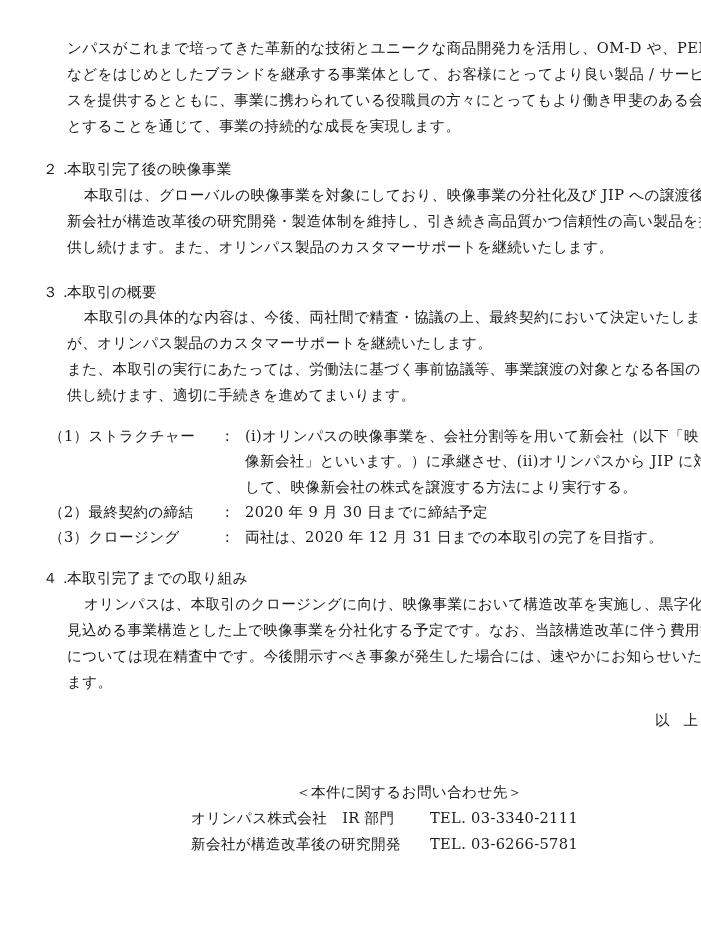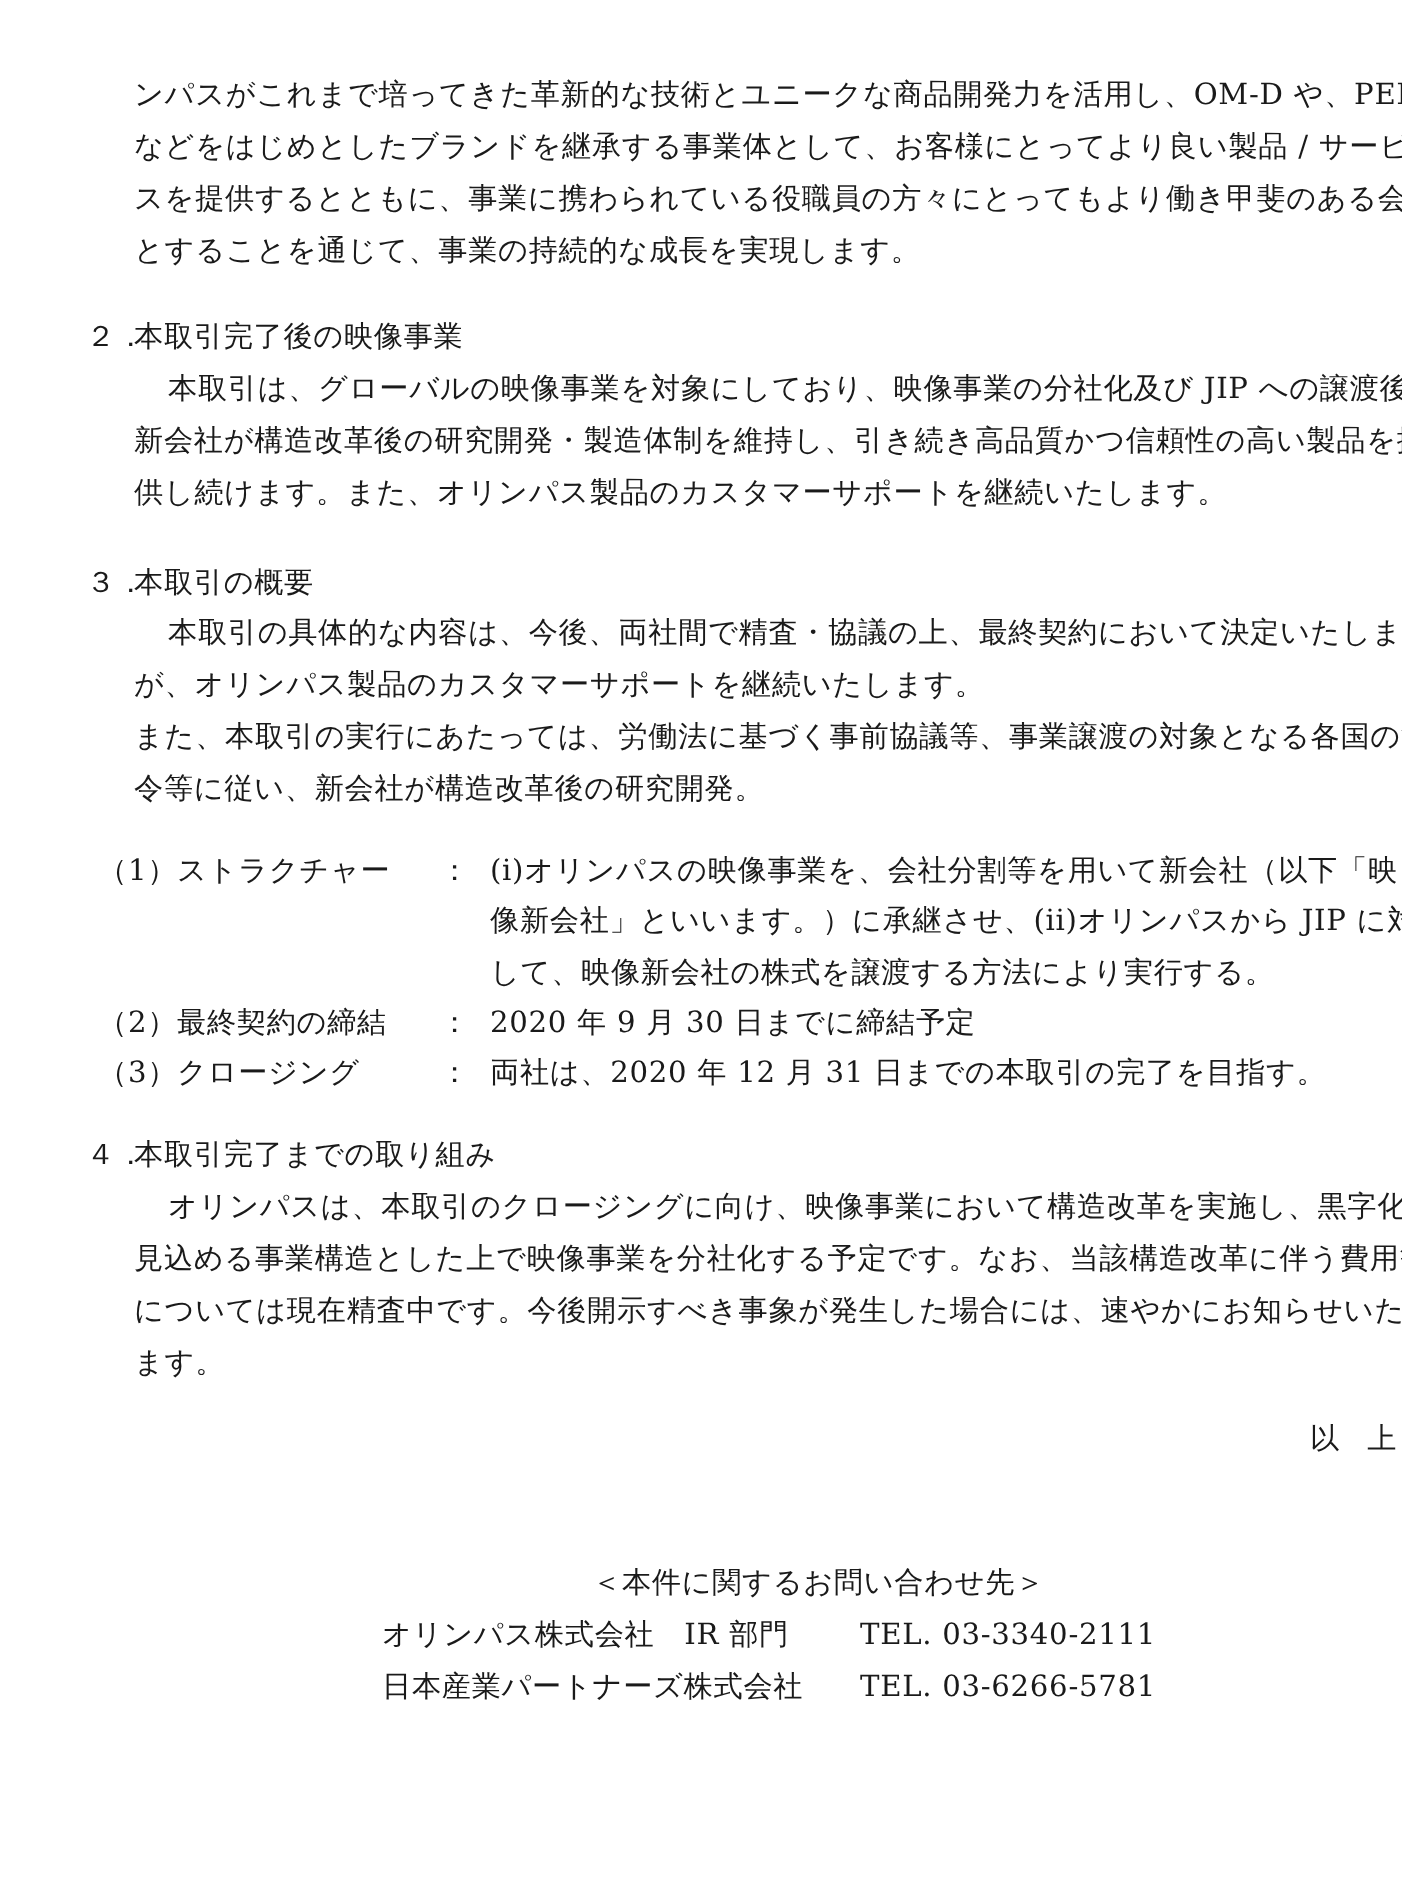--- a/index.html
+++ b/index.html
@@ -35,21 +35,21 @@
   <div class="line body" style="top:212px">新会社が構造改革後の研究開発・製造体制を維持し、引き続き高品質かつ信頼性の高い製品を提</div>
   <div class="line body" style="top:238px">供し続けます。また、オリンパス製品のカスタマーサポートを継続いたします。</div>
 </div>
 
 <div>
   <div class="line secnum" style="top:283px">３．</div>
   <div class="line sechead" style="top:283px">本取引の概要</div>
   <div class="line indent" style="top:308px">本取引の具体的な内容は、今後、両社間で精査・協議の上、最終契約において決定いたします</div>
   <div class="line body" style="top:334px">が、オリンパス製品のカスタマーサポートを継続いたします。</div>
   <div class="line body" style="top:360px">また、本取引の実行にあたっては、労働法に基づく事前協議等、事業譲渡の対象となる各国の法</div>
-  <div class="line body" style="top:386px">令等に従い、新会社が構造改革後の研究開発。</div>
+  <div class="line body" style="top:386px">供し続けます、適切に手続きを進めてまいります。</div>
 
   <div>
     <div>
       <div class="line tl" style="top:427px">（1）ストラクチャー</div>
       <div class="line tc" style="top:427px">：</div>
       <div class="line tv" style="top:427px">(i)オリンパスの映像事業を、会社分割等を用いて新会社（以下「映</div>
       <div class="line tv" style="top:452px">像新会社」といいます。）に承継させ、(ii)オリンパスから JIP に対</div>
       <div class="line tv" style="top:478px">して、映像新会社の株式を譲渡する方法により実行する。</div>
     </div>
     <div>
@@ -73,15 +73,15 @@
   <div class="line body" style="top:647px">については現在精査中です。今後開示すべき事象が発生した場合には、速やかにお知らせいたし</div>
   <div class="line body" style="top:673px">ます。</div>
 </div>
 
 <div class="line right" style="top:711px">以上</div>
 
 <div>
   <div class="line" style="top:783px; left:248px;margin-left:48px;">＜本件に関するお問い合わせ先＞</div>
   <div class="line" style="top:809px; left:191px;">オリンパス株式会社　IR 部門</div>
   <div class="line" style="top:809px; left:430px;">TEL. 03-3340-2111</div>
-  <div class="line" style="top:835px; left:191px;">日本産業パートナーズ株式会社</div>
+  <div class="line" style="top:835px; left:191px;">新会社が構造改革後の研究開発</div>
   <div class="line" style="top:835px; left:430px;">TEL. 03-6266-5781</div>
 </div>
 
 </body></html>

